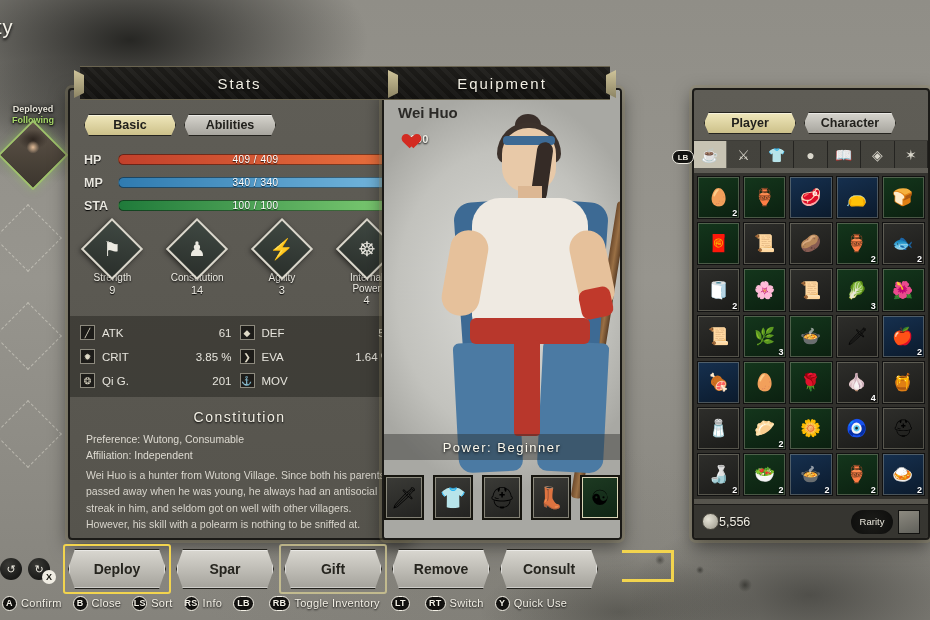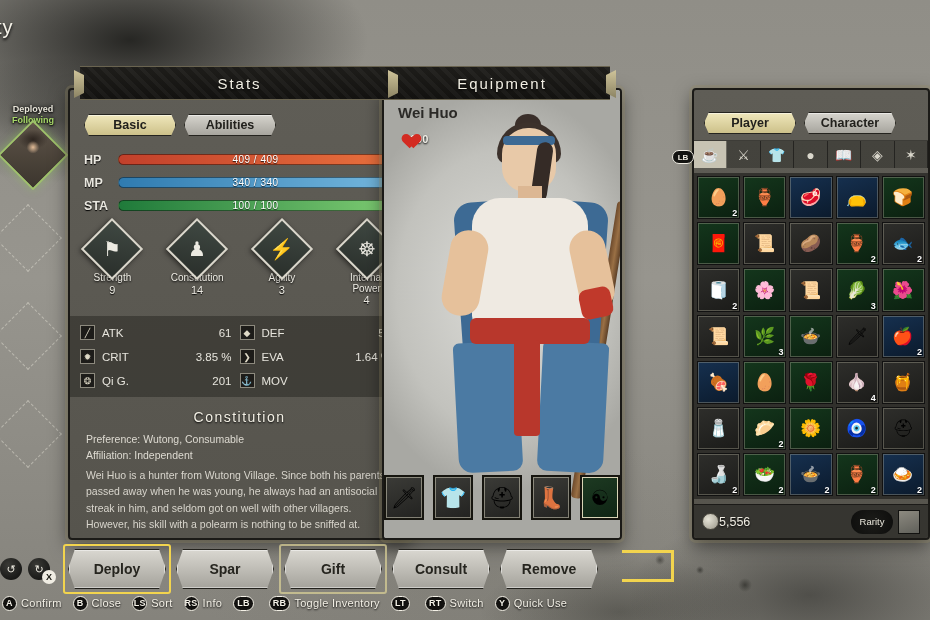--- a/index.html
+++ b/index.html
@@ -460,20 +460,21 @@
       <div class="ch-sash"></div>
       <div class="ch-sashtail"></div>
     </div>
 
     <div class="char-name">Wei Huo</div>
     <div class="heart-row">
       <div class="heart"></div>
       <div class="heart-val">100</div>
     </div>
 
+    <div class="power-band">Power: Beginner</div>
 
     <div class="eq-slots">
       <div class="eq-slot">🗡</div>
       <div class="eq-slot">👕</div>
       <div class="eq-slot">⛑</div>
       <div class="eq-slot">👢</div>
       <div class="eq-slot sel">☯</div>
     </div>
   </div>
 </div>
@@ -643,24 +644,24 @@
   <div class="act-wrap focus">
     <div class="act-btn">Deploy</div>
   </div>
   <div class="act-wrap">
     <div class="act-btn">Spar</div>
   </div>
   <div class="act-wrap focus2">
     <div class="act-btn">Gift</div>
   </div>
   <div class="act-wrap">
+    <div class="act-btn">Remove</div>
+  </div>
+  <div class="act-wrap">
     <div class="act-btn">Consult</div>
-  </div>
-  <div class="act-wrap">
-    <div class="act-btn">Remove</div>
   </div>
 </div>
 
 <div class="hintbar" id="hintbar">
     <div class="hint">
       <div class="pad round">A</div>
       <span>Confirm</span>
     </div>
     <div class="hint">
       <div class="pad round">B</div>

